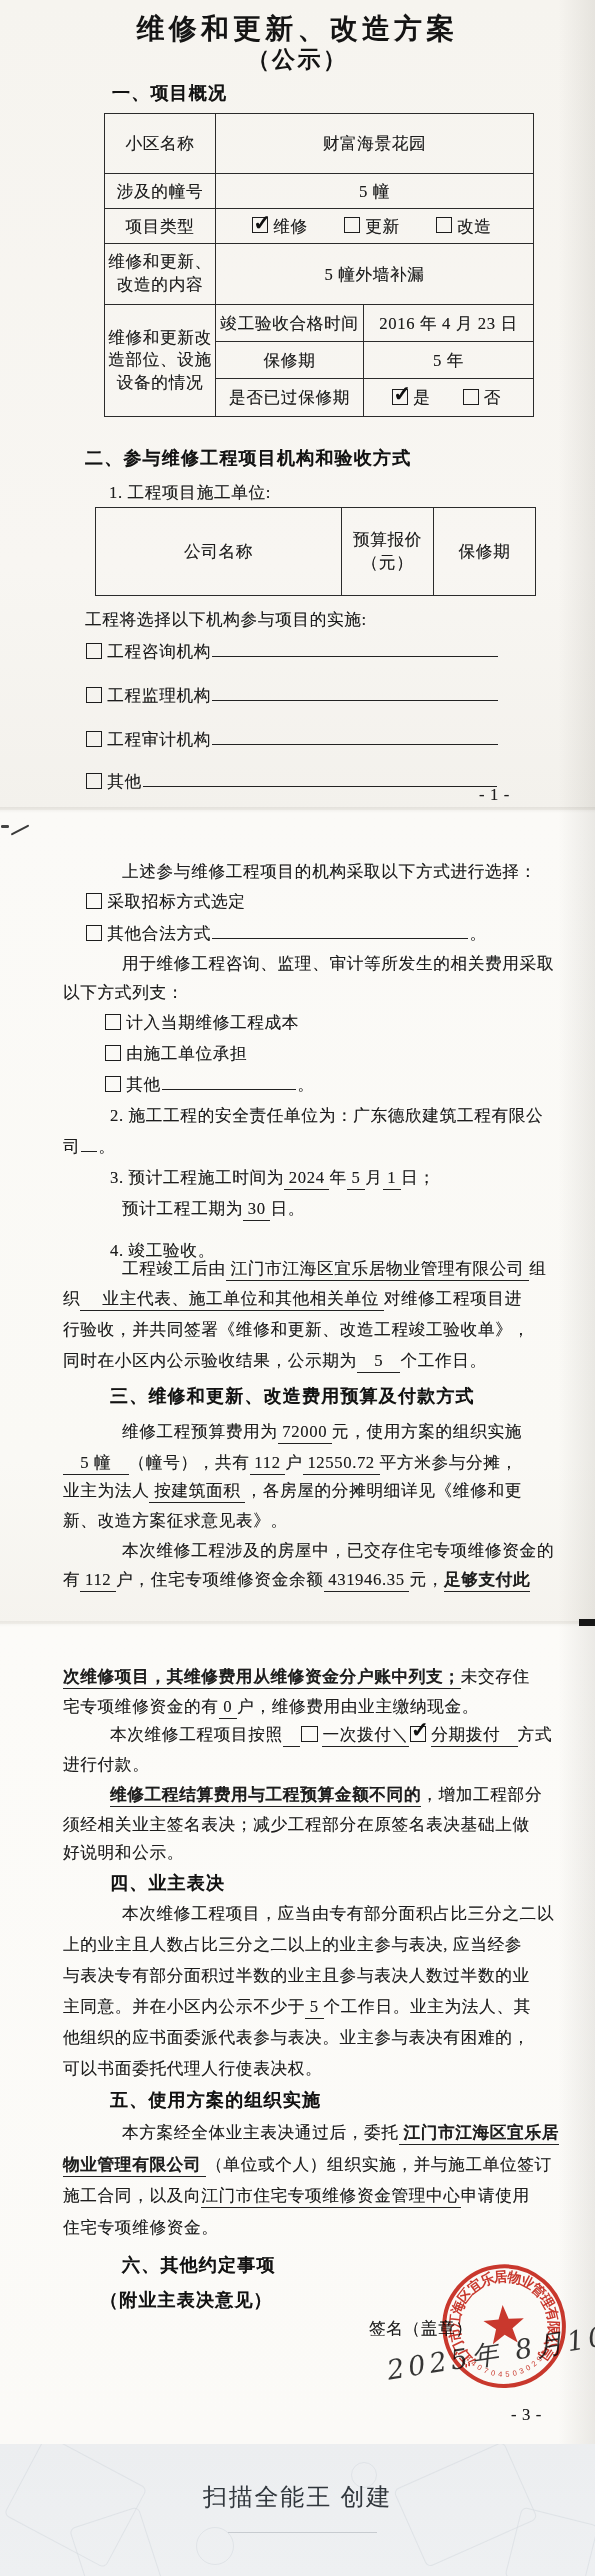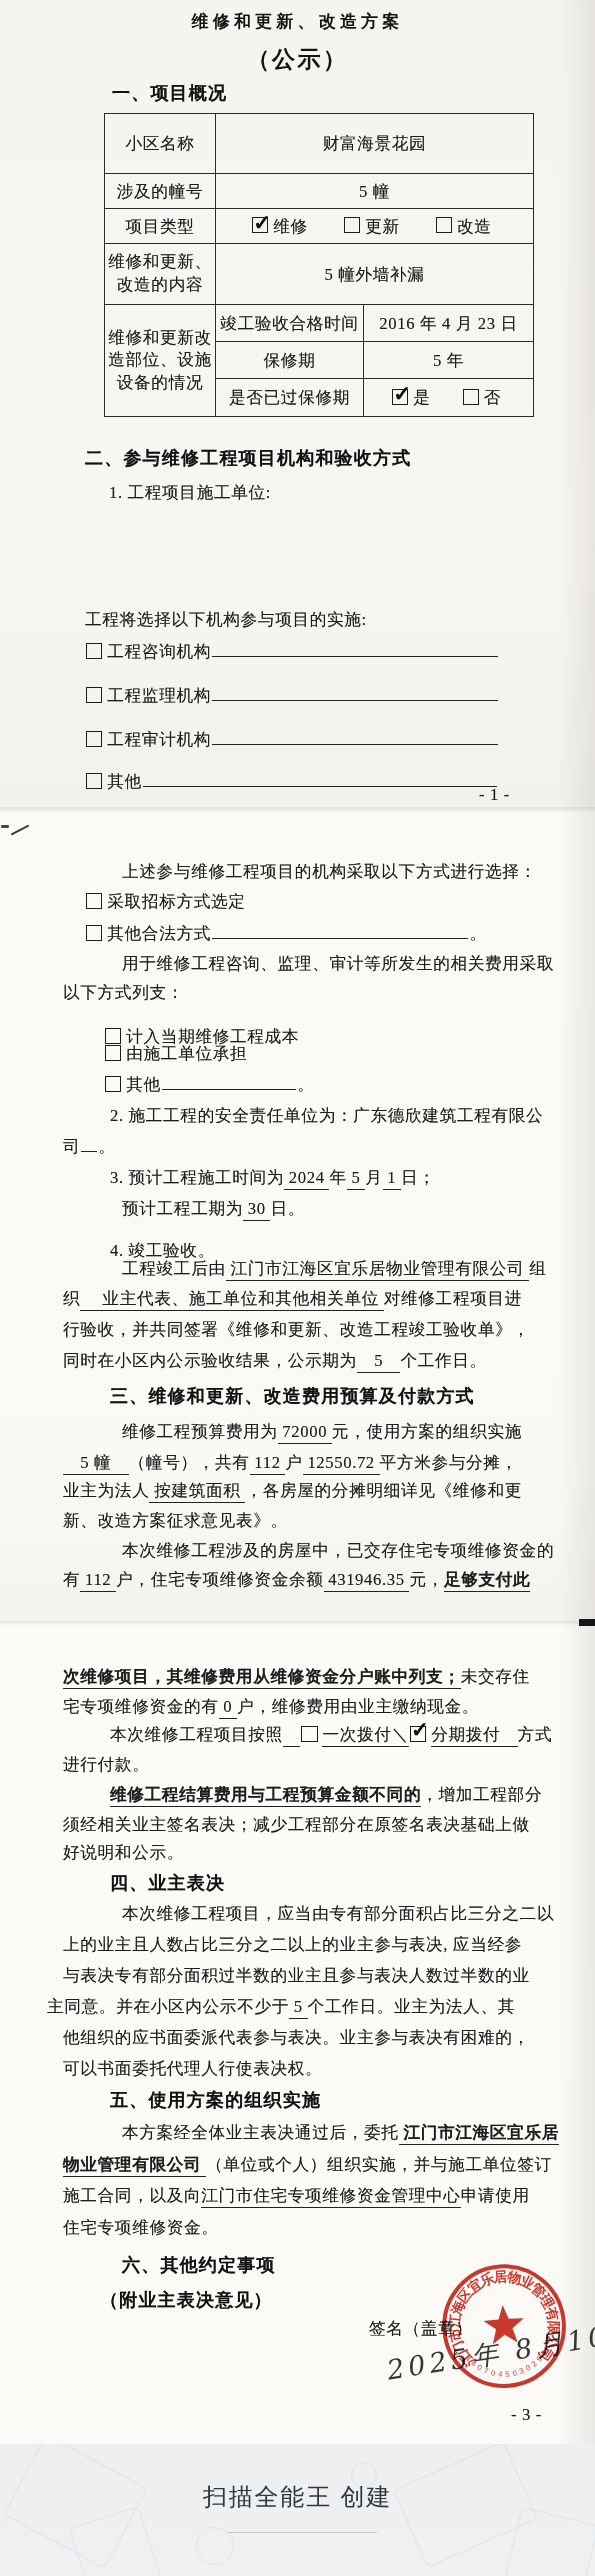--- a/index.html
+++ b/index.html
@@ -16,21 +16,21 @@
   .d1{top:807px;background:linear-gradient(180deg,rgba(90,85,75,.10),rgba(0,0,0,0));}
   .d2{top:1621px;background:linear-gradient(180deg,rgba(90,85,75,.08),rgba(0,0,0,0));}
   .pen-mark{position:absolute;left:9.5px;top:829px;width:20px;height:1.8px;background:#3a3a3a;
             transform:rotate(-28deg);border-radius:1.2px;}
   .pen-dot{position:absolute;left:1.2px;top:825px;width:8.3px;height:3px;background:#444;border-radius:1.2px;}
   .corner-mark{position:absolute;left:579px;top:1619px;width:16.7px;height:6.5px;background:#161616;}
 
   
   .title1,.title2{position:absolute;left:0;width:595px;text-align:center;
     font-family:"Liberation Sans","DejaVu Sans",sans-serif;font-weight:700;color:#141414;}
-  .title1{top:9.5px;font-size:17px;letter-spacing:4.2px;}
+  .title1{top:9.5px;font-size:28px;letter-spacing:4.2px;}
   .title2{top:44px;font-size:23px;letter-spacing:2.4px;}
 
   
   .line{position:absolute;white-space:nowrap;font-size:16.7px;line-height:1.15;letter-spacing:0.6px;color:#1d1d1d;
         text-shadow:0 0 0.4px rgba(30,30,30,.45);}
   .line .u{border-bottom:1.2px solid #222;padding-bottom:1.8px;}
   .line .bd{font-weight:700;}
   .line .hd{font-family:"Liberation Sans","DejaVu Sans",sans-serif;font-weight:700;font-size:18px;
             letter-spacing:1.2px;color:#121212;}
   .cb{display:inline-block;width:14.3px;height:14.3px;border:1.8px solid #1d1d1d;position:relative;
@@ -138,39 +138,47 @@
   </tbody>
     </table>
 
   <table class="tbl t2">
     <colgroup>
         <col style="width:246px">
         <col style="width:92px">
         <col style="width:102px">
       </colgroup>
     <tbody>
+        <tr style="height:50px">
+      <td>公司名称</td>
+      <td class="lbl2">
+        <div>预算报价</div>
+            <div>（元）</div>
+      </td>
+      <td>保修期</td>
+    </tr>
   </tbody>
     </table>
 
   <div>
       <div class="line" style="top: 83px; left: 112px;"><span class="hd">一、项目概况</span></div>
       <div class="line" style="top: 448px; left: 85px;"><span class="hd">二、参与维修工程项目机构和验收方式</span></div>
       <div class="line" style="top: 483px; left: 109px;"><span class="">1. 工程项目施工单位:</span></div>
       <div class="line" style="top: 610px; left: 85px;"><span class="">工程将选择以下机构参与项目的实施:</span></div>
       <div class="line" style="top: 642px; left: 85px;"><span class="cb"><i></i></span><span class="">工程咨询机构</span><span class="blank" style="width: 286px;"></span></div>
       <div class="line" style="top: 686px; left: 85px;"><span class="cb"><i></i></span><span class="">工程监理机构</span><span class="blank" style="width: 286px;"></span></div>
       <div class="line" style="top: 730px; left: 85px;"><span class="cb"><i></i></span><span class="">工程审计机构</span><span class="blank" style="width: 286px;"></span></div>
       <div class="line" style="top: 772px; left: 85px;"><span class="cb"><i></i></span><span class="">其他</span><span class="blank" style="width: 354px;"></span></div>
       <div class="line" style="top: 785px; left: 479px;"><span class="">- 1 -</span></div>
       <div class="line" style="top: 862px; left: 122px;"><span class="">上述参与维修工程项目的机构采取以下方式进行选择：</span></div>
       <div class="line" style="top: 892px; left: 85px;"><span class="cb"><i></i></span><span class="">采取招标方式选定</span></div>
       <div class="line" style="top: 924px; left: 85px;"><span class="cb"><i></i></span><span class="">其他合法方式</span><span class="blank" style="width: 256px;"></span><span class="">。</span></div>
       <div class="line" style="top: 954px; left: 122px;"><span class="">用于维修工程咨询、监理、审计等所发生的相关费用采取</span></div>
       <div class="line" style="top: 983px; left: 63px;"><span class="">以下方式列支：</span></div>
-      <div class="line" style="top: 1013px; left: 104px; margin-top: 14px;"><span class="cb"><i></i></span><span class="">计入当期维修工程成本</span></div>
+      <div class="line" style="top: 1013px; left: 104px;"><span class="cb"><i></i></span><span class="">计入当期维修工程成本</span></div>
       <div class="line" style="top: 1044px; left: 104px;"><span class="cb"><i></i></span><span class="">由施工单位承担</span></div>
       <div class="line" style="top: 1075px; left: 104px;"><span class="cb"><i></i></span><span class="">其他</span><span class="blank" style="width: 134px;"></span><span class="">。</span></div>
       <div class="line" style="top: 1106px; left: 110px;"><span class="">2. 施工工程的安全责任单位为：广东德欣建筑工程有限公</span></div>
       <div class="line" style="top: 1137px; left: 63px;"><span class="">司</span><span class="blank" style="width: 15.5px;"></span><span class="">。</span></div>
       <div class="line" style="top: 1168px; left: 110px;"><span class="">3. 预计工程施工时间为</span><span class="u "> 2024 </span><span class="">年</span><span class="u "> 5 </span><span class="">月</span><span class="u "> 1 </span><span class="">日；</span></div>
       <div class="line" style="top: 1199px; left: 122px;"><span class="">预计工程工期为</span><span class="u "> 30 </span><span class="">日。</span></div>
       <div class="line" style="top: 1229px; left: 110px; margin-top: 12px;"><span class="">4. 竣工验收。</span></div>
       <div class="line" style="top: 1259px; left: 122px;"><span class="">工程竣工后由</span><span class="u "> 江门市江海区宜乐居物业管理有限公司 </span><span class="">组</span></div>
       <div class="line" style="top: 1289px; left: 63px;"><span class="">织</span><span class="u ">　 业主代表、施工单位和其他相关单位 </span><span class="">对维修工程项目进</span></div>
       <div class="line" style="top: 1320px; left: 63px;"><span class="">行验收，并共同签署《维修和更新、改造工程竣工验收单》，</span></div>
@@ -186,21 +194,21 @@
       <div class="line" style="top: 1697px; left: 63px;"><span class="">宅专项维修资金的有</span><span class="u "> 0 </span><span class="">户，维修费用由业主缴纳现金。</span></div>
       <div class="line" style="top: 1725px; left: 110px;"><span class="">本次维修工程项目按照</span><span class="u ">　</span><span class="cb"><i></i></span><span class="u ">一次拨付＼</span><span class="cb"><i>✓</i></span><span class="u ">分期拨付　</span><span class="">方式</span></div>
       <div class="line" style="top: 1755px; left: 63px;"><span class="">进行付款。</span></div>
       <div class="line" style="top: 1785px; left: 110px;"><span class="u bd ">维修工程结算费用与工程预算金额不同的</span><span class="">，增加工程部分</span></div>
       <div class="line" style="top: 1815px; left: 63px;"><span class="">须经相关业主签名表决；减少工程部分在原签名表决基础上做</span></div>
       <div class="line" style="top: 1843px; left: 63px;"><span class="">好说明和公示。</span></div>
       <div class="line" style="top: 1873px; left: 110px;"><span class="hd">四、业主表决</span></div>
       <div class="line" style="top: 1904px; left: 122px;"><span class="">本次维修工程项目，应当由专有部分面积占比三分之二以</span></div>
       <div class="line" style="top: 1935px; left: 63px;"><span class="">上的业主且人数占比三分之二以上的业主参与表决, 应当经参</span></div>
       <div class="line" style="top: 1966px; left: 63px;"><span class="">与表决专有部分面积过半数的业主且参与表决人数过半数的业</span></div>
-      <div class="line" style="top: 1997px; left: 47px;"><span class="">主同意。并在小区内公示不少于</span><span class="u "> 5 </span><span class="">个工作日。业主为法人、其</span></div>
+      <div class="line" style="top: 1997px; left: 63px;"><span class="">主同意。并在小区内公示不少于</span><span class="u "> 5 </span><span class="">个工作日。业主为法人、其</span></div>
       <div class="line" style="top: 2028px; left: 63px;"><span class="">他组织的应书面委派代表参与表决。业主参与表决有困难的，</span></div>
       <div class="line" style="top: 2059px; left: 63px;"><span class="">可以书面委托代理人行使表决权。</span></div>
       <div class="line" style="top: 2090px; left: 110px;"><span class="hd">五、使用方案的组织实施</span></div>
       <div class="line" style="top: 2123px; left: 122px;"><span class="">本方案经全体业主表决通过后，委托</span><span class="u bd "> 江门市江海区宜乐居</span></div>
       <div class="line" style="top: 2155px; left: 63px;"><span class="u bd ">物业管理有限公司 </span><span class="">（单位或个人）组织实施，并与施工单位签订</span></div>
       <div class="line" style="top: 2186px; left: 63px;"><span class="">施工合同，以及向</span><span class="u ">江门市住宅专项维修资金管理中心</span><span class="">申请使用</span></div>
       <div class="line" style="top: 2218px; left: 63px;"><span class="">住宅专项维修资金。</span></div>
       <div class="line" style="top: 2255px; left: 122px;"><span class="hd">六、其他约定事项</span></div>
       <div class="line" style="top: 2290px; left: 100px; text-align: right;"><span class="hd">（附业主表决意见）</span></div>
       <div class="line" style="top: 2319px; left: 369px;"><span class="">签名（盖章）</span></div>

